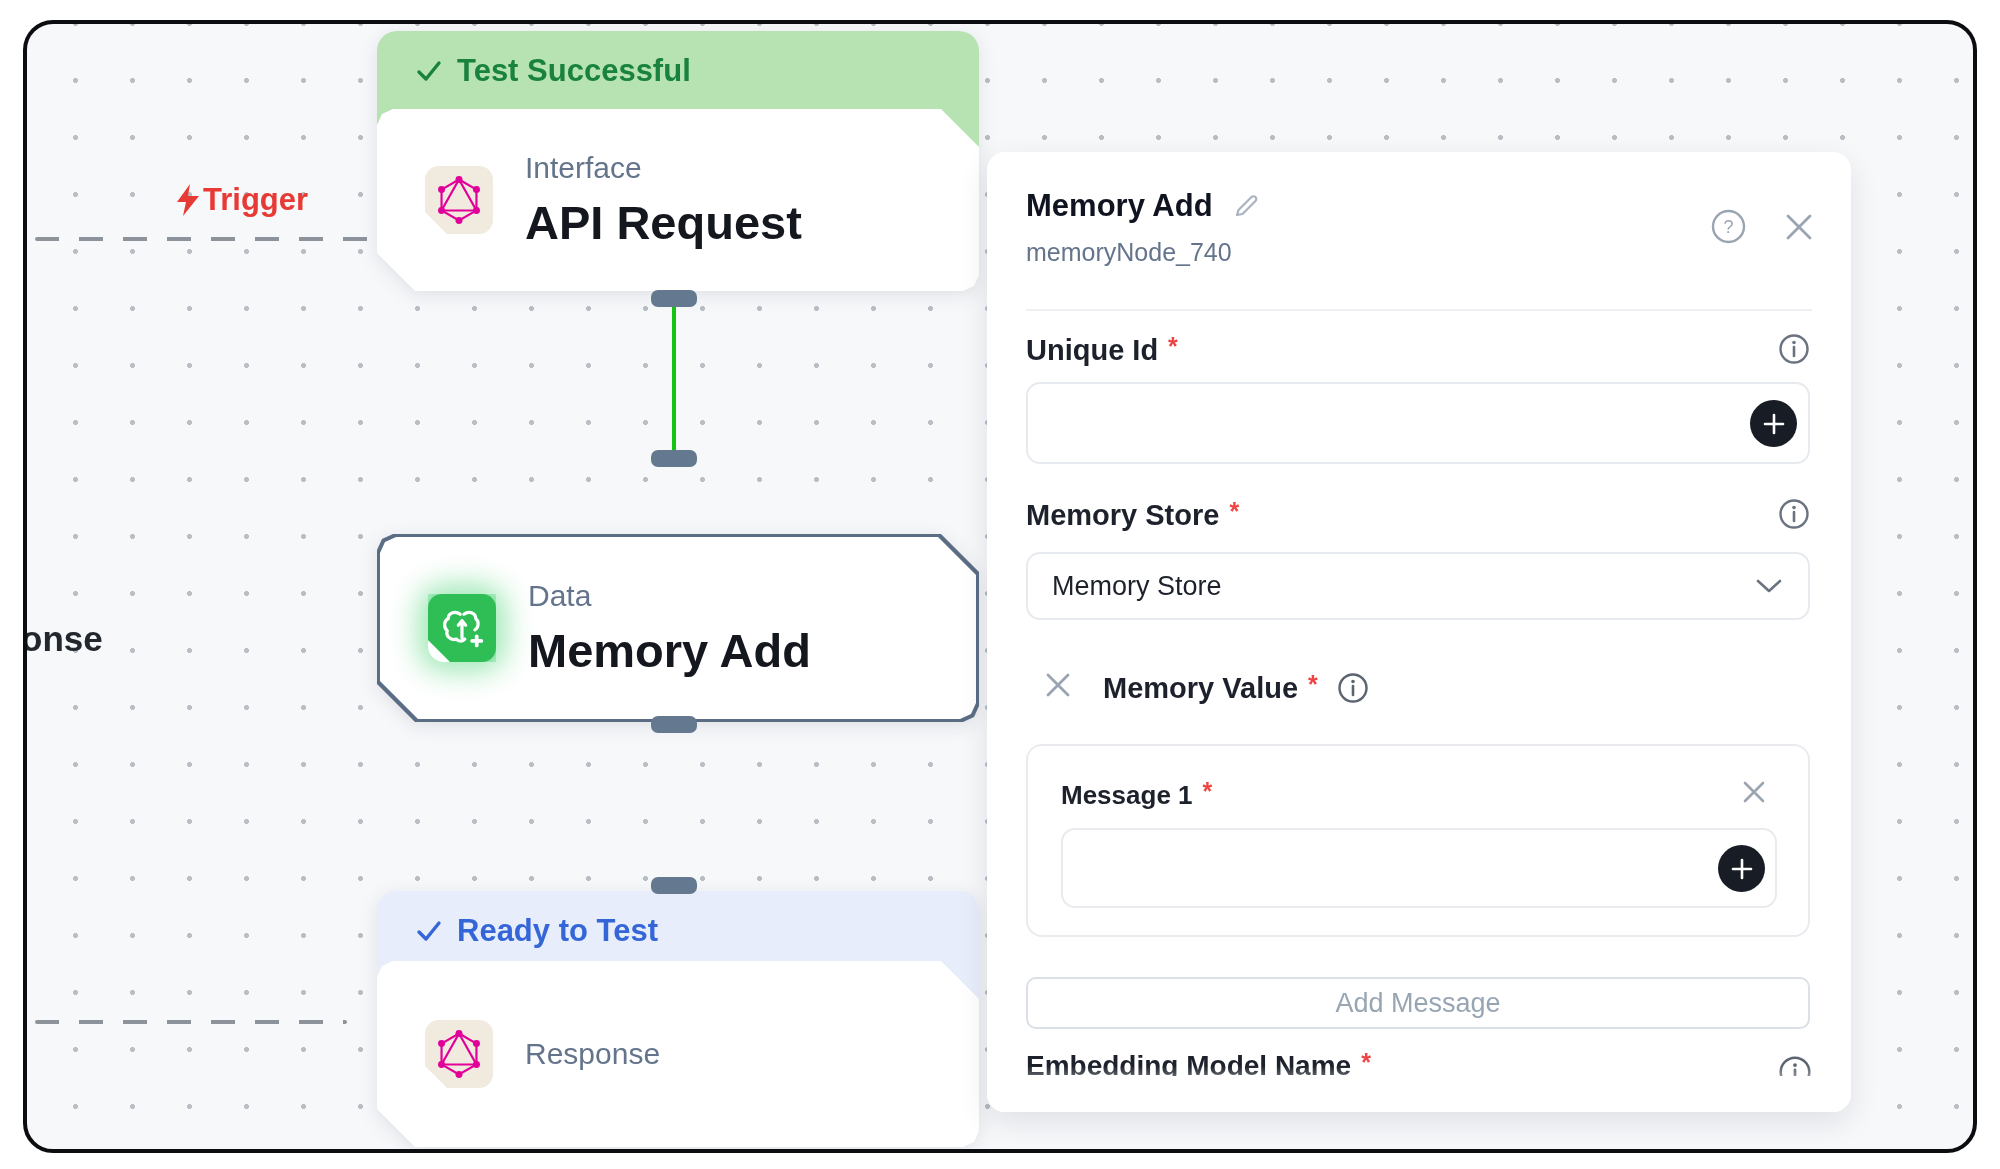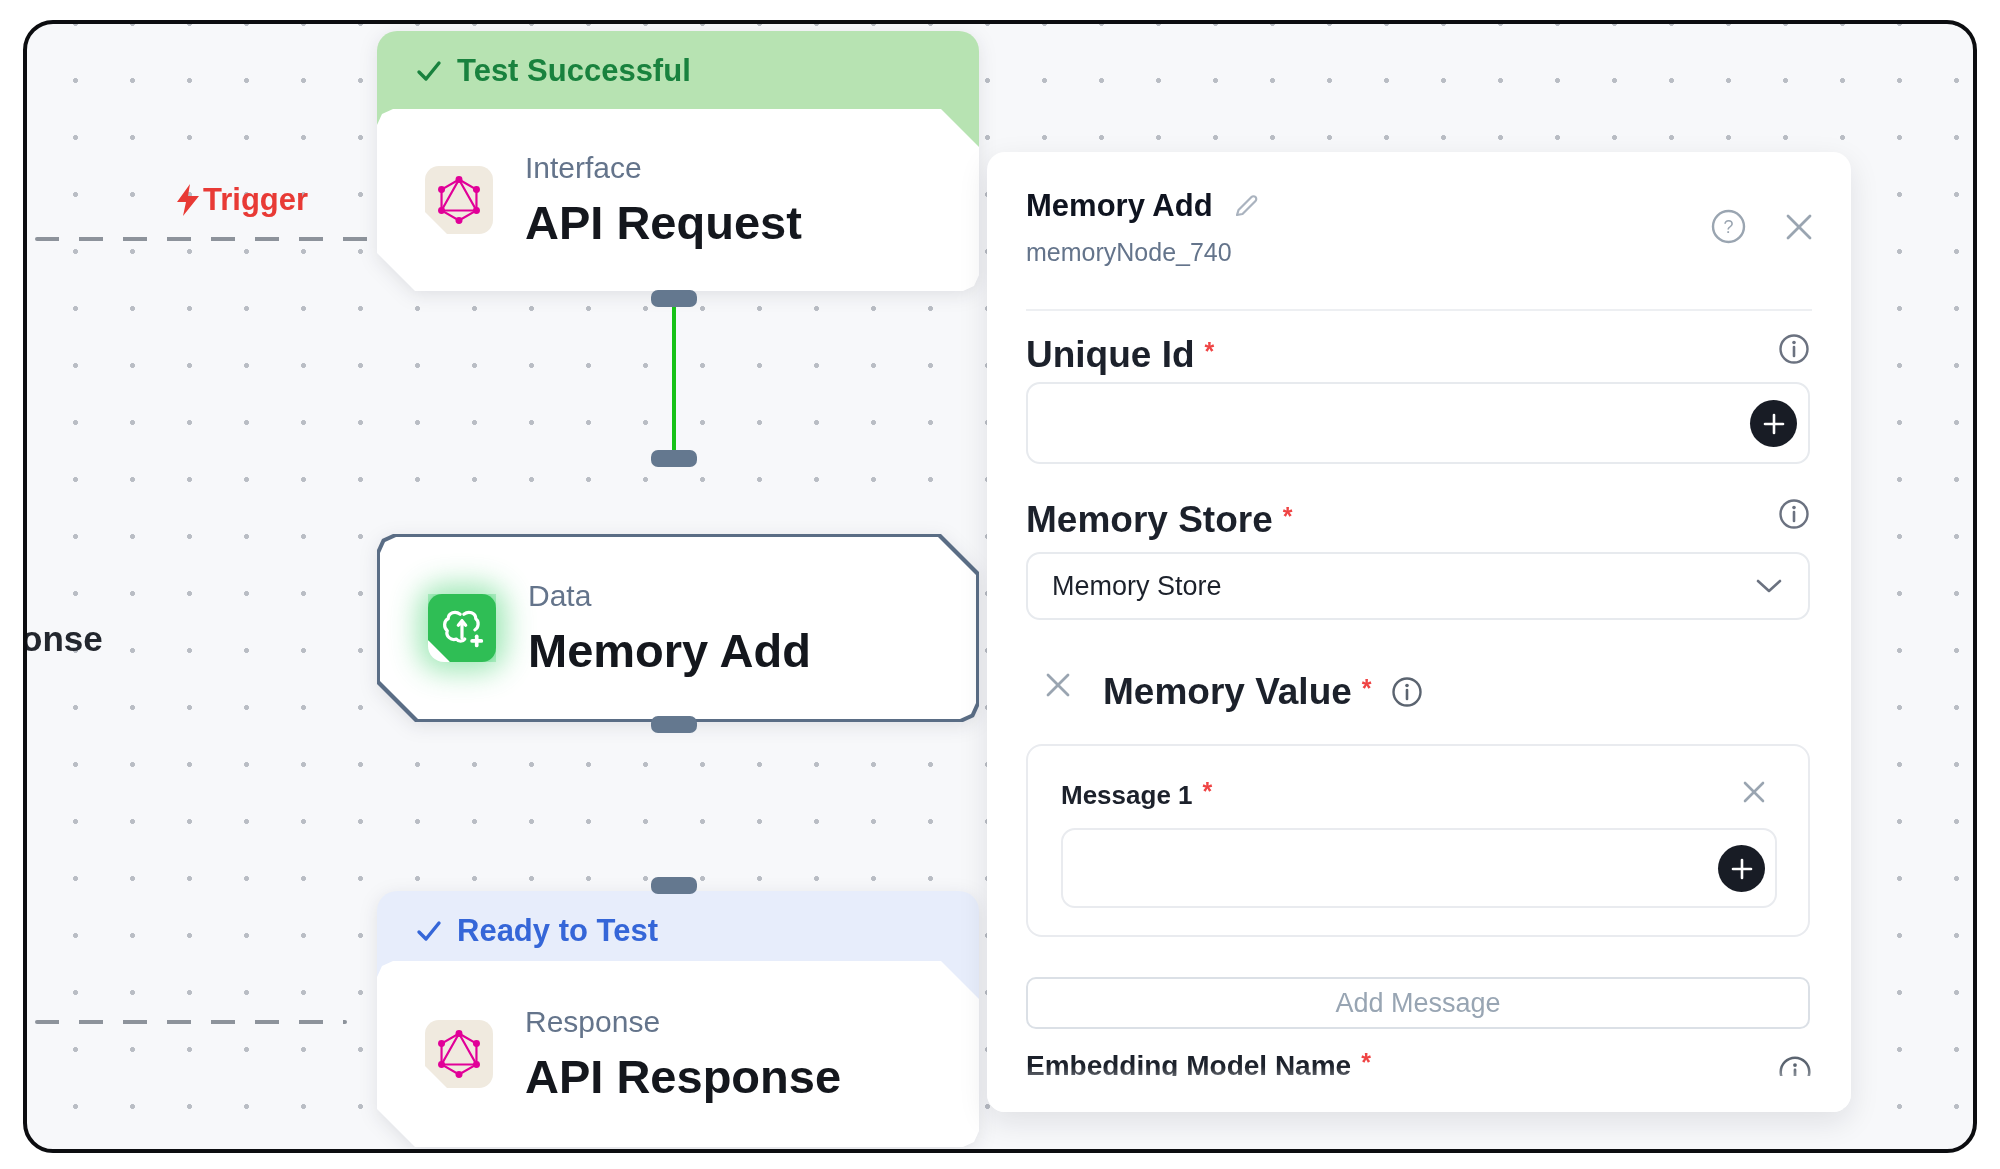--- a/index.html
+++ b/index.html
@@ -85,21 +85,21 @@
   .panel-fade { position:absolute; left:0; bottom:0; width:864px; height:46px; border-radius:0 0 18px 18px;
                 background:linear-gradient(to bottom, rgba(255,255,255,0), #ffffff 75%); pointer-events:none; }
 
   .panel-title-row { position:absolute; left:39px; top:36px; display:flex; align-items:center; gap:18px; }
   .panel-title { font-size:31px; font-weight:700; color:#0f1420; }
   .panel-subtitle { position:absolute; left:39px; top:86px; font-size:25px; color:#64748b; }
   .panel-actions { position:absolute; right:36px; top:56px; display:flex; align-items:center; gap:36px; }
   .panel-divider { position:absolute; left:39px; top:157px; width:786px; height:2px; background:#edeff2; }
 
   .field-label-row { position:absolute; display:flex; align-items:center; gap:10px; }
-  .field-label { font-size:37px; font-weight:700; color:#1c212b; }
+  .field-label { font-size:29px; font-weight:700; color:#1c212b; }
   .req { color:#ef4444; font-size:25px; font-weight:700; position:relative; top:-4px; }
 
   .text-input {
     position:absolute; left:39px; width:784px; height:82px;
     border:2px solid #e7eaee; border-radius:14px; background:#fff;
     font-size:26px; color:#1c212b; padding:0 90px 0 24px; outline:none;
     font-family:"Liberation Sans", sans-serif;
   }
   .plus-btn {
     position:absolute; width:47px; height:47px; border-radius:50%; background:#181c25;
@@ -237,21 +237,20 @@
               <circle cx="90" cy="31" r="8"></circle>
               <circle cx="90" cy="79" r="8"></circle>
             <circle cx="50" cy="102" r="8"></circle>
               <circle cx="10" cy="79" r="8"></circle>
               <circle cx="10" cy="31" r="8"></circle>
           </g>
         </svg>
       </div>
       <div class="node-texts">
         <span class="node-category">Response</span>
-        <span class="node-title">API Response</span>
       </div>
     </div>
   </div>
 
   <div class="panel">
     <div class="panel-clip">
 
       <div class="panel-title-row">
         <span class="panel-title">Memory Add</span>
         <span class="icon-btn">

